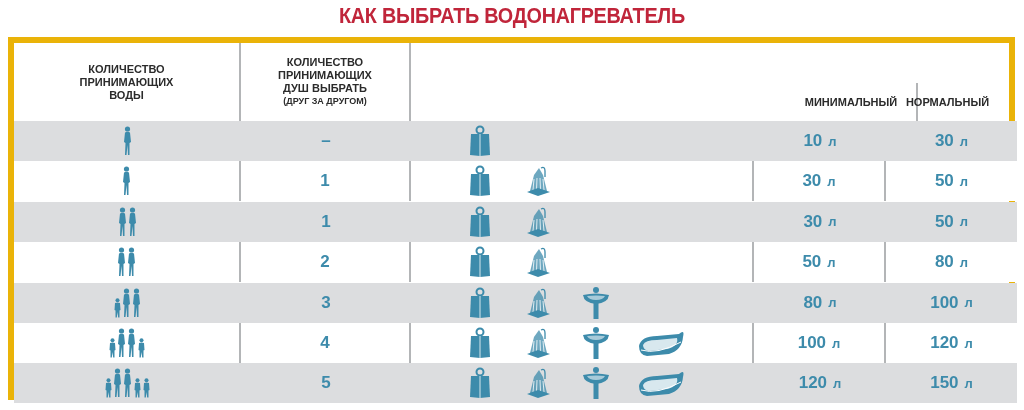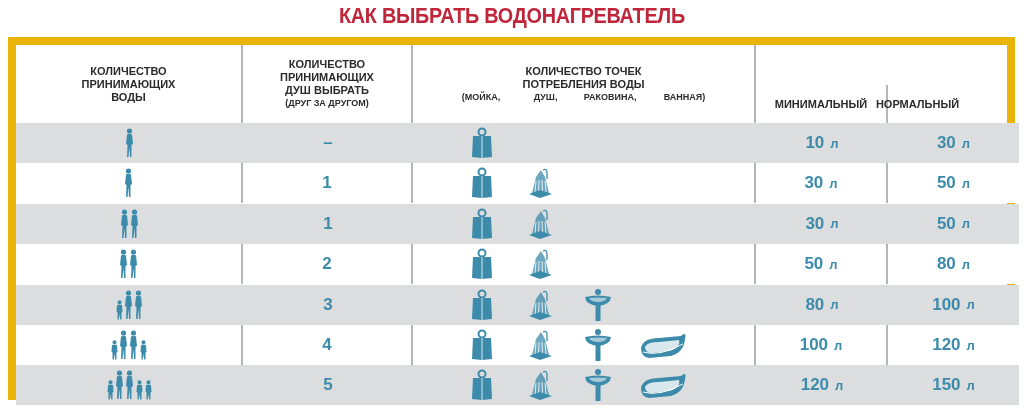--- a/index.html
+++ b/index.html
@@ -8,42 +8,42 @@
       font-family: "Liberation Sans", "DejaVu Sans", sans-serif;
       position: relative;
     }
     .title {
       position: absolute; left: 0; top: 3px; width: 1024px; text-align: center;
       color: #c0253a; font-weight: bold; font-size: 22px; letter-spacing: -0.3px;
       transform: scaleX(0.9); transform-origin: center;
     }
     .tbl {
       position: absolute; left: 8px; top: 37px; width: 1007px; height: 363px;
-      border: 8px solid #eab308; box-sizing: border-box; background: #fff;
+      border: 6px solid #eab308; box-sizing: border-box; background: #fff;
     }
     .hdr { position: absolute; left: 0; top: 0; height: 78px; width: 100%; }
     .hcell {
       position: absolute; top: 0; height: 78px; box-sizing: border-box;
       display: flex; flex-direction: column; align-items: center; justify-content: center;
       text-align: center; color: #2b2b2b; font-weight: bold; font-size: 11px; line-height: 13px;
       border-right: 2px solid #b3b5b7;
     }
     .hcell .sub { font-size: 9px; }
     .pts { display: flex; gap: 0; font-size: 9px; }
     .pts span { display: inline-block; }
     .vol-top {
       position: absolute; left: 740px; top: 0; width: 263px; height: 40px; box-sizing: border-box;
       display: flex; align-items: center; justify-content: center;
       font-weight: bold; font-size: 11px; color: #2b2b2b;
       border-bottom: 2px solid #b3b5b7;
     }
     .vol-sub {
       position: absolute; top: 40px; height: 38px; box-sizing: border-box;
       display: flex; align-items: center; justify-content: center;
-      font-weight: bold; font-size: 11px; color: #2b2b2b;
+      font-weight: bold; font-size: 11px; color: #2b2b2b; margin-left: 32px;
     }
     .row {
       position: absolute; left: 0; width: 1003px; height: 40px;
     }
     .row.gray { background: #dcdddf; }
     .row.white { background: #ffffff; }
     .cell {
       position: absolute; top: 0; height: 40px; box-sizing: border-box;
       display: flex; align-items: center; justify-content: center;
       color: #3d8bab; font-weight: bold; font-size: 17px;
@@ -67,30 +67,20 @@
       <div>КОЛИЧЕСТВО</div>
       <div>ПРИНИМАЮЩИХ</div>
       <div>ВОДЫ</div>
     </div>
     <div class="hcell" style="left:227px;width:170px;">
       <div>КОЛИЧЕСТВО</div>
       <div>ПРИНИМАЮЩИХ</div>
       <div>ДУШ ВЫБРАТЬ</div>
       <div class="sub">(ДРУГ ЗА ДРУГОМ)</div>
     </div>
-    <div class="hcell" style="left:397px;width:343px;">
-      <div>КОЛИЧЕСТВО ТОЧЕК</div>
-      <div>ПОТРЕБЛЕНИЯ ВОДЫ</div>
-      <div class="pts">
-        <span style="width:72px;text-align:left">(МОЙКА,</span>
-        <span style="width:50px;text-align:left">ДУШ,</span>
-        <span style="width:80px;text-align:left">РАКОВИНА,</span>
-        <span style="text-align:left">ВАННАЯ)</span>
-      </div>
-    </div>
     <div class="vol-sub" style="left:740px;width:132px;border-right:2px solid #b3b5b7;">МИНИМАЛЬНЫЙ</div>
     <div class="vol-sub" style="left:836px;width:131px;">НОРМАЛЬНЫЙ</div>
   </div>
 
   <div id="rows">
       <div class="row gray" style="top: 78px;">
       <div class="cell bordered" style="left:0;width:227px;">
         <span class="people">
             <svg width="9" height="30" viewBox="0 0 9 30" style="margin-left:0px">
               <circle cx="4.5" cy="3" r="2.6" fill="#3d8bab"></circle>

